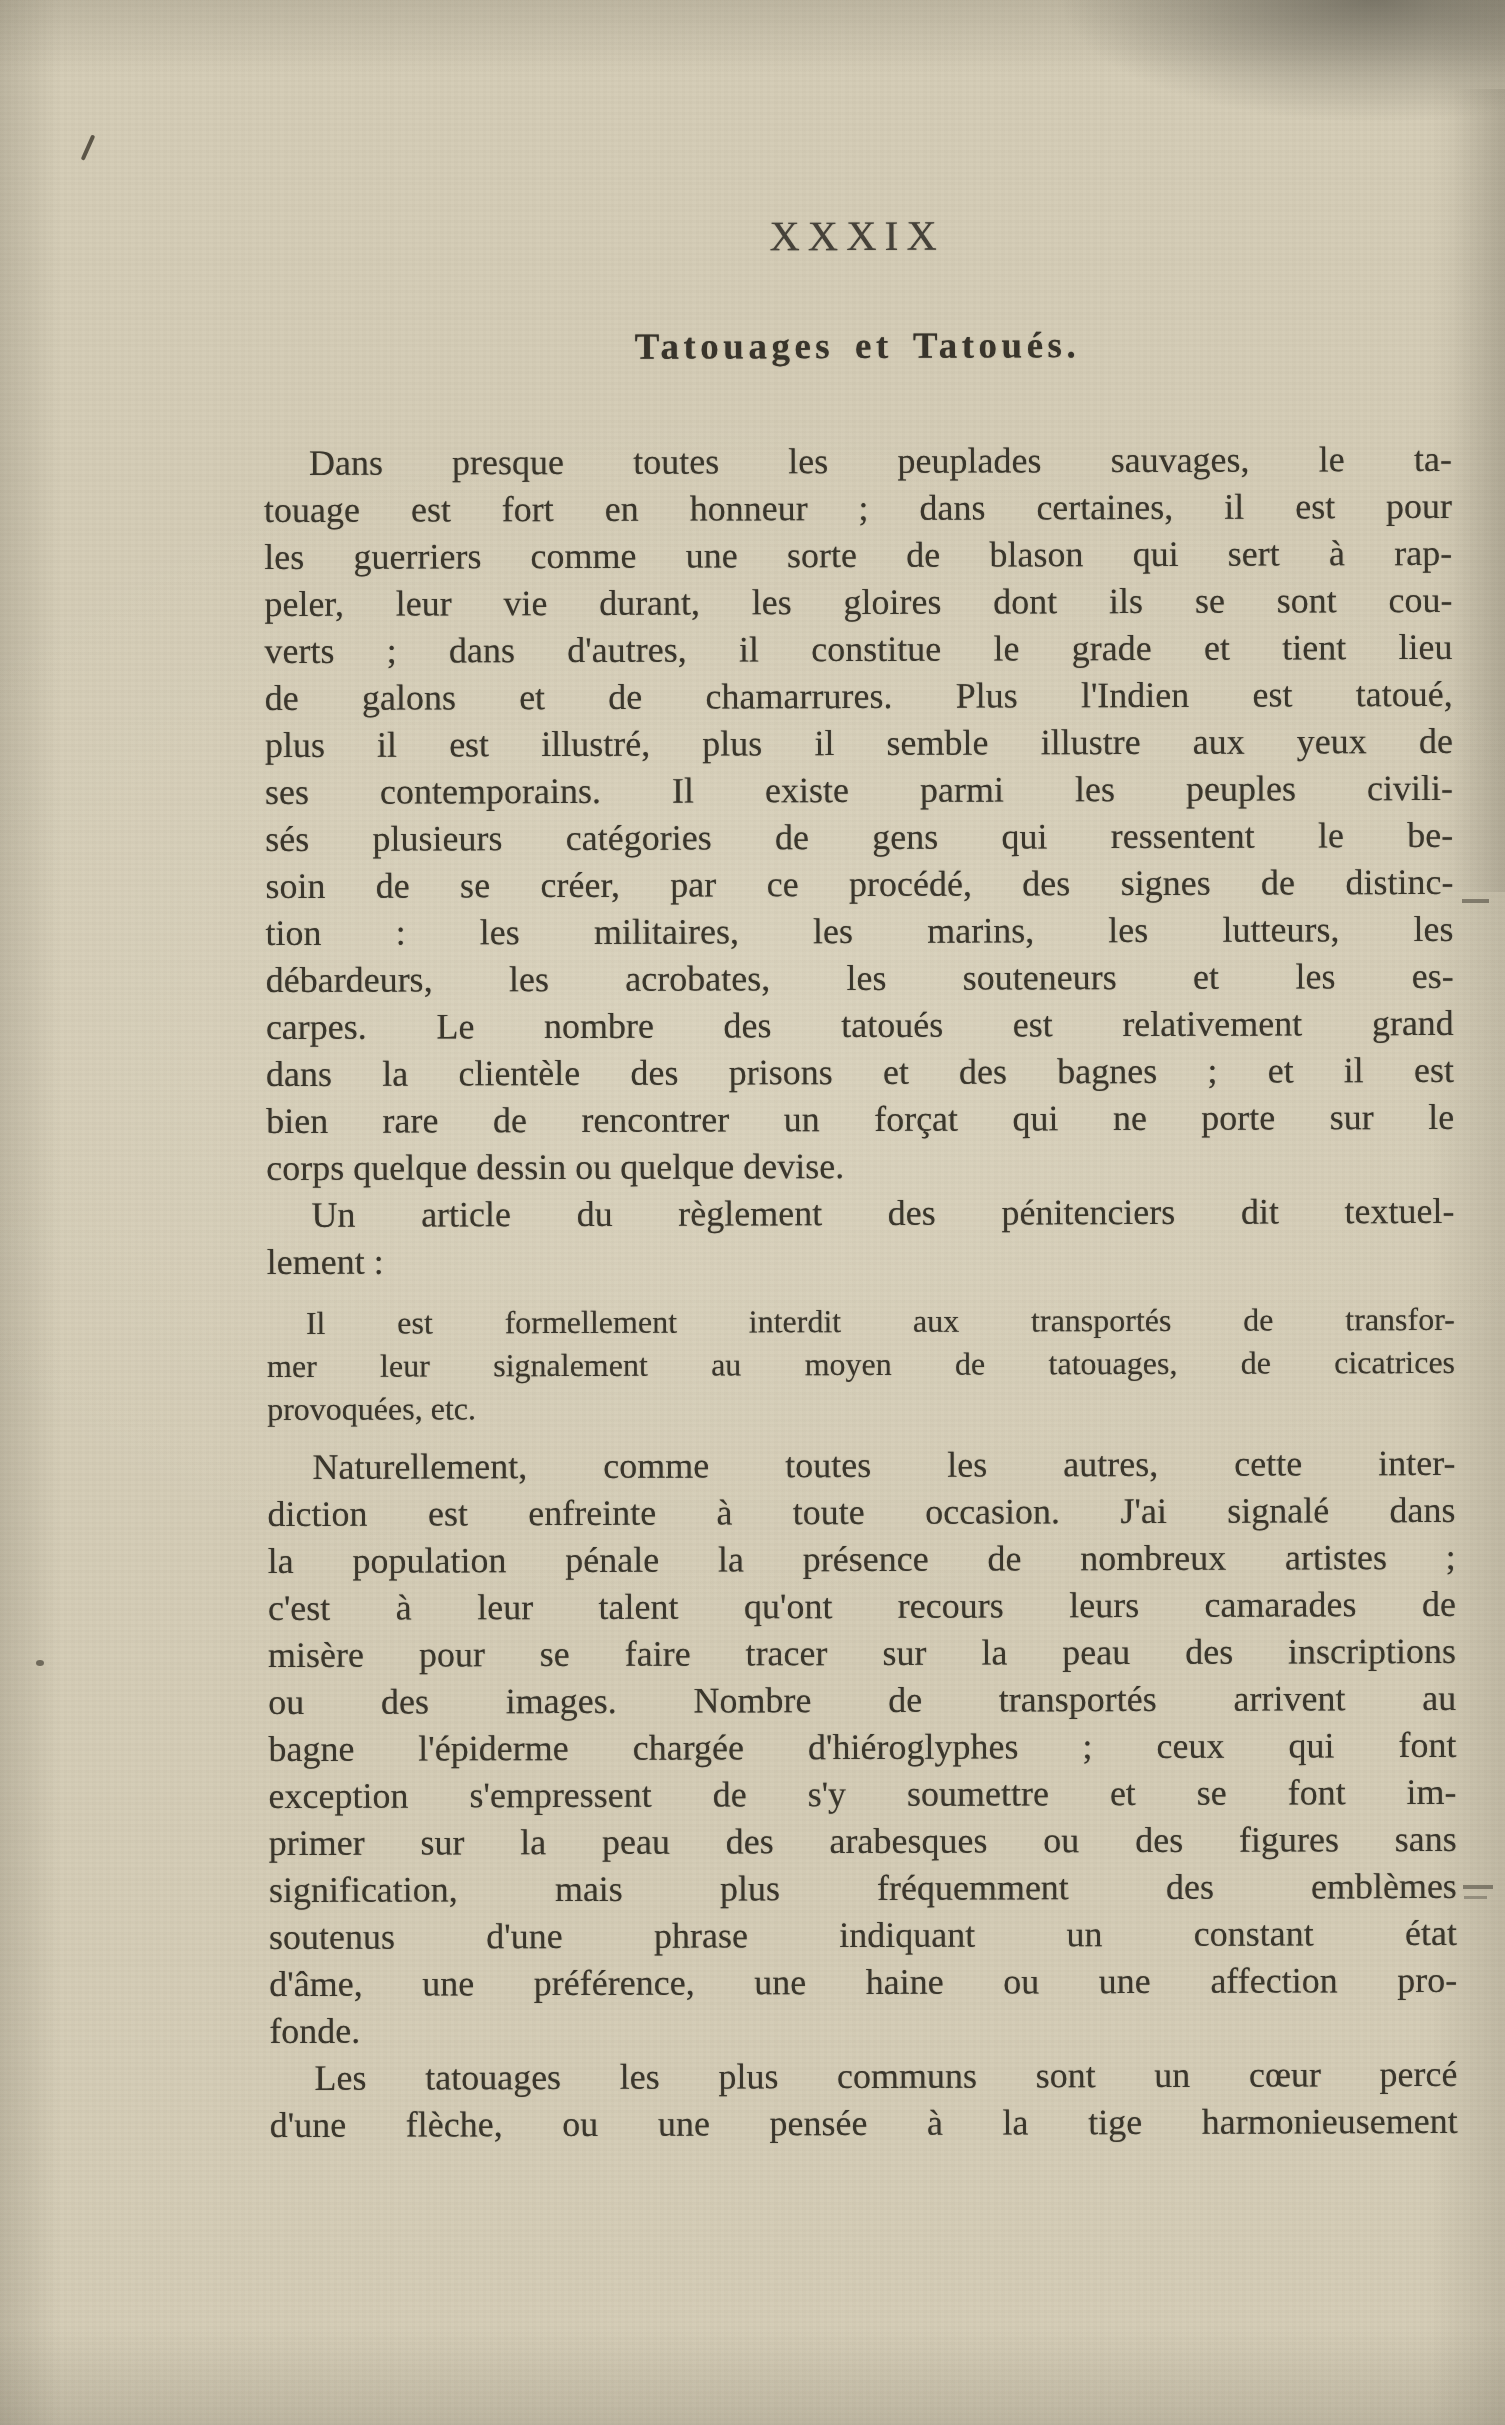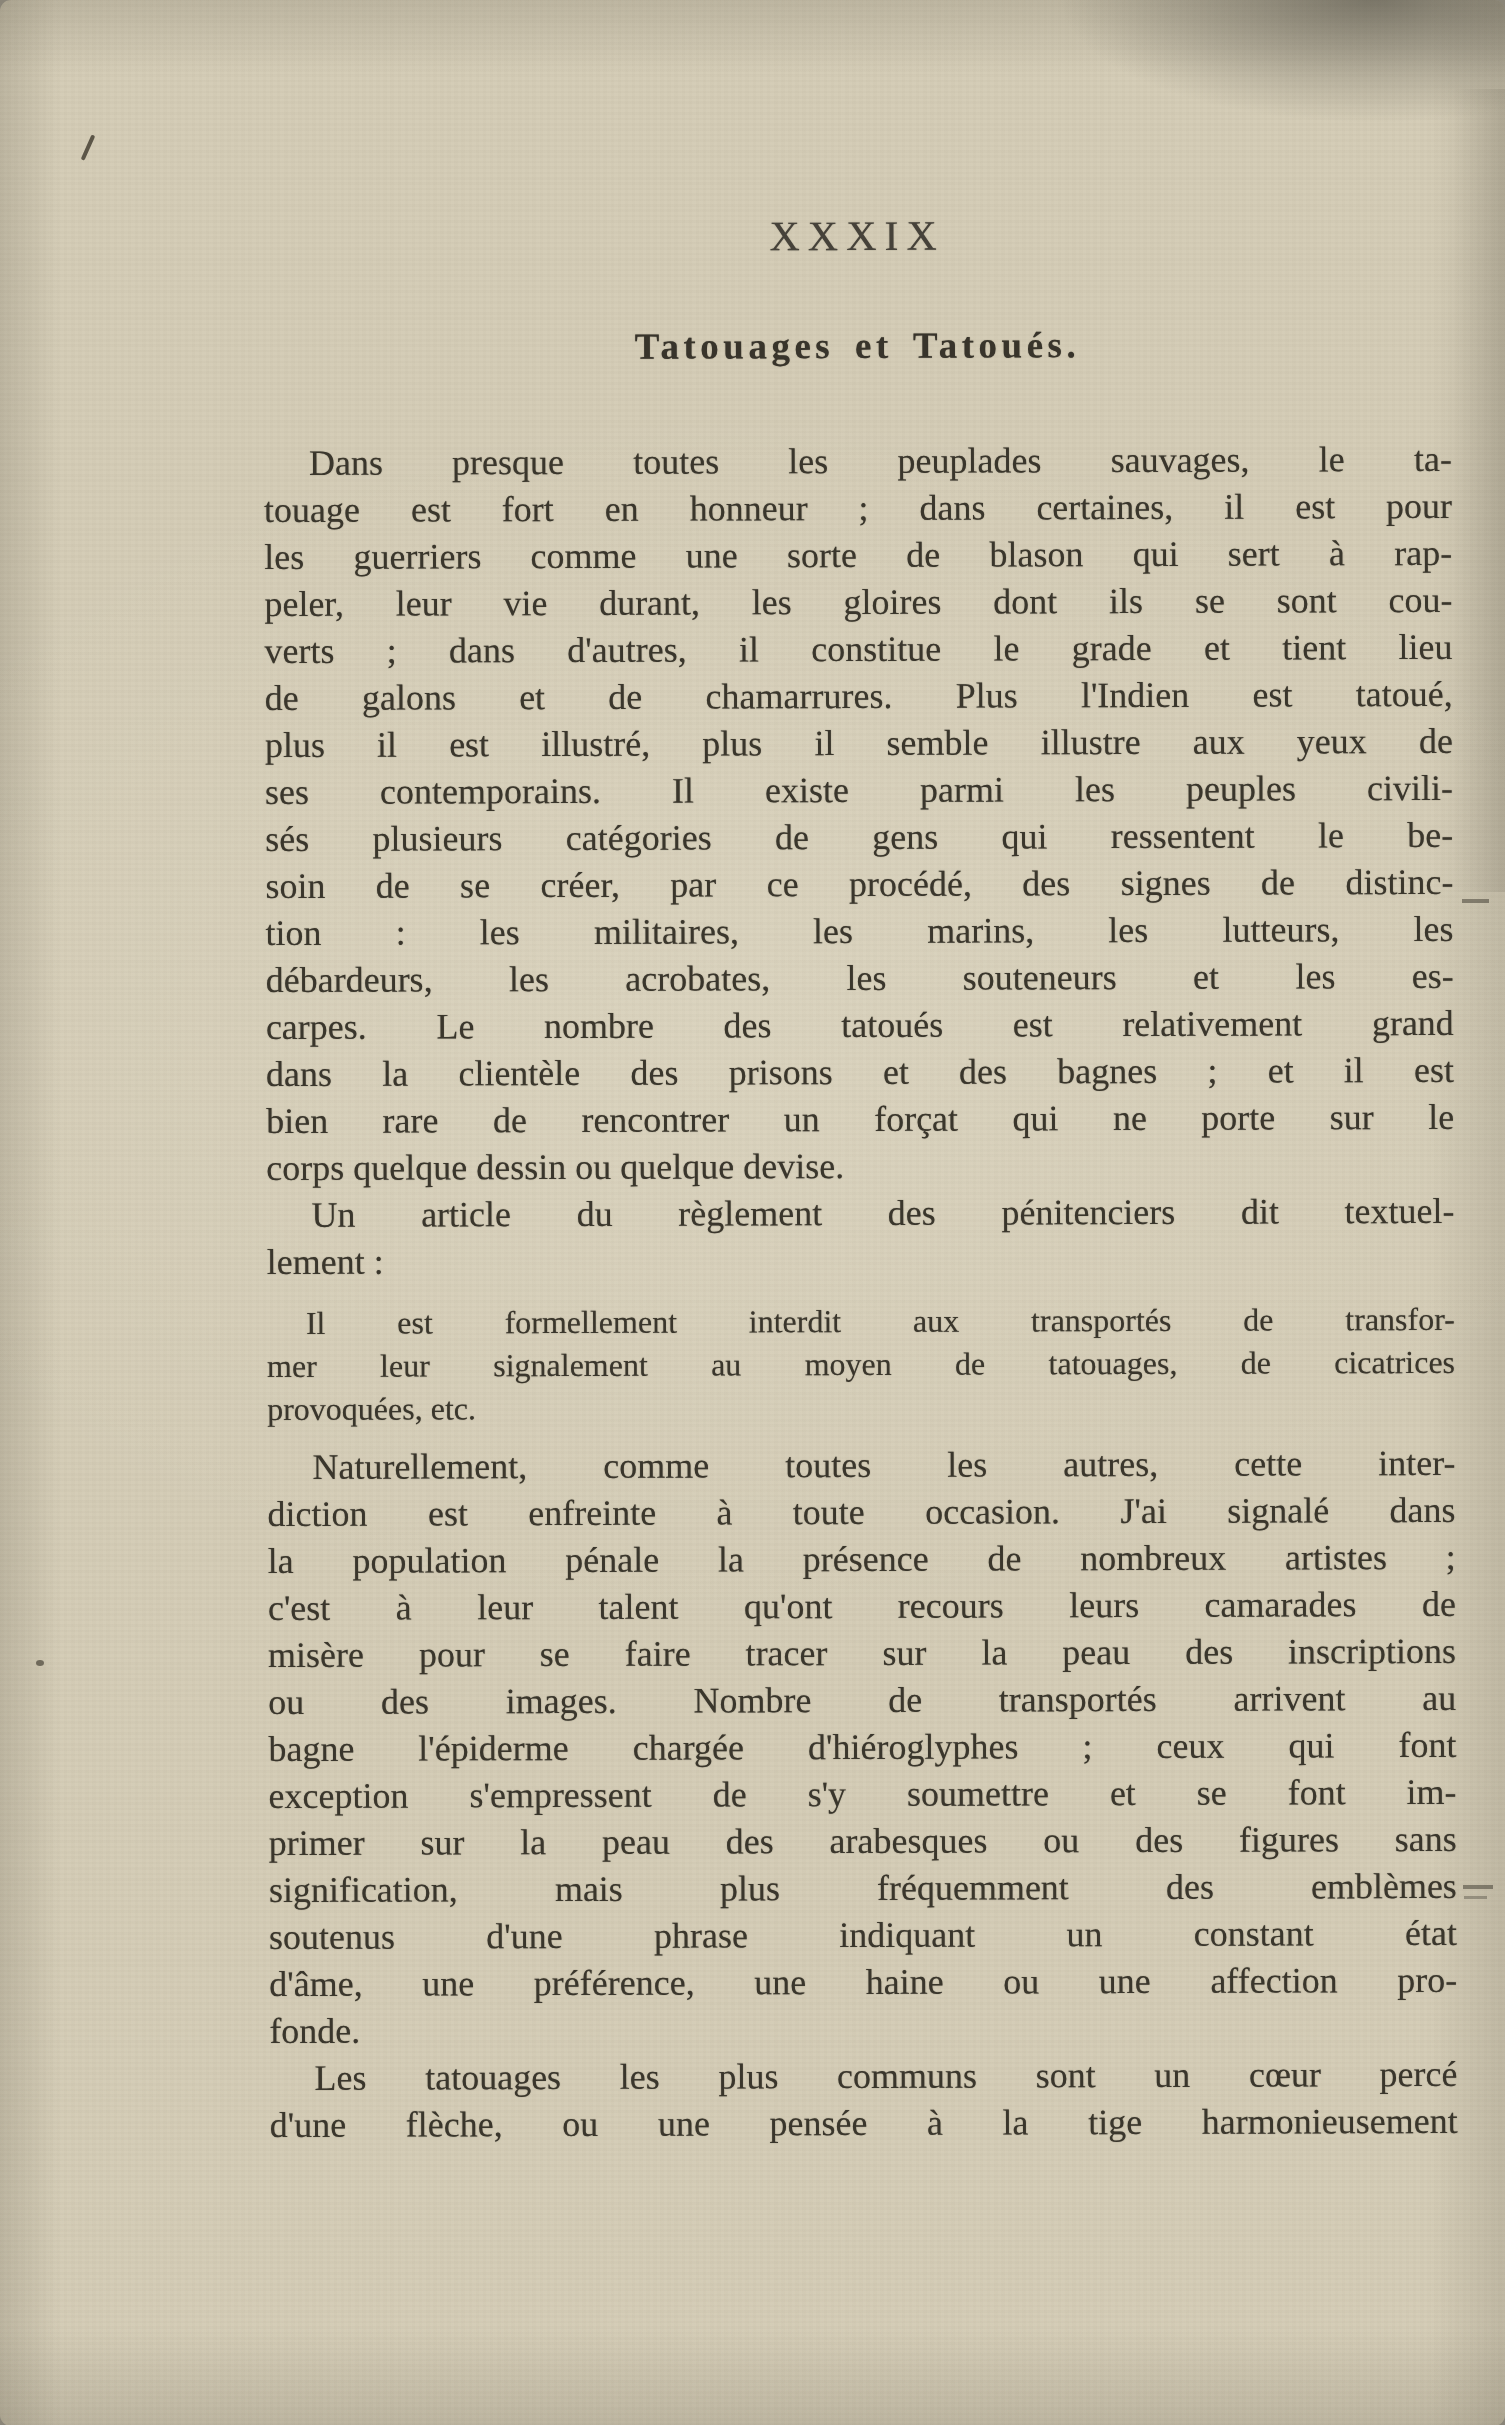--- a/index.html
+++ b/index.html
@@ -12,21 +12,20 @@
     overflow: hidden;
     font-family: "Liberation Serif", "DejaVu Serif", serif;
     color: #3a362c;
     background-color: #d3cbb5;
     background-image:
       radial-gradient(ellipse 1338px 892px at 48% 42%, rgba(255,252,238,0.14), rgba(0,0,0,0) 70%),
       linear-gradient(90deg, rgba(96,90,74,0.20) 0%, rgba(96,90,74,0) 4%, rgba(96,90,74,0) 95%, rgba(96,90,74,0.18) 100%),
       linear-gradient(180deg, rgba(96,90,74,0.20) 0%, rgba(96,90,74,0) 3%, rgba(96,90,74,0) 96%, rgba(96,90,74,0.20) 100%),
       repeating-linear-gradient(0deg, rgba(70,62,45,0.015) 0 2.7px, rgba(255,255,255,0.02) 2.7px 5.4px),
       repeating-linear-gradient(90deg, rgba(70,62,45,0.012) 0 3.6px, rgba(255,255,255,0.015) 3.6px 7.1px);
-    border-radius: 11px;
   }
 
   
   .smudge-tr {
     position: absolute; top: -62px; right: -80px; width: 553px; height: 196px;
     background: radial-gradient(ellipse at 62% 30%, rgba(66,64,56,0.55), rgba(66,64,56,0) 65%);
   }
   .smudge-right {
     position: absolute; top: 89px; right: -27px; width: 80px; height: 803px;
     background: linear-gradient(90deg, rgba(80,75,62,0) 0%, rgba(80,75,62,0.22) 100%);

